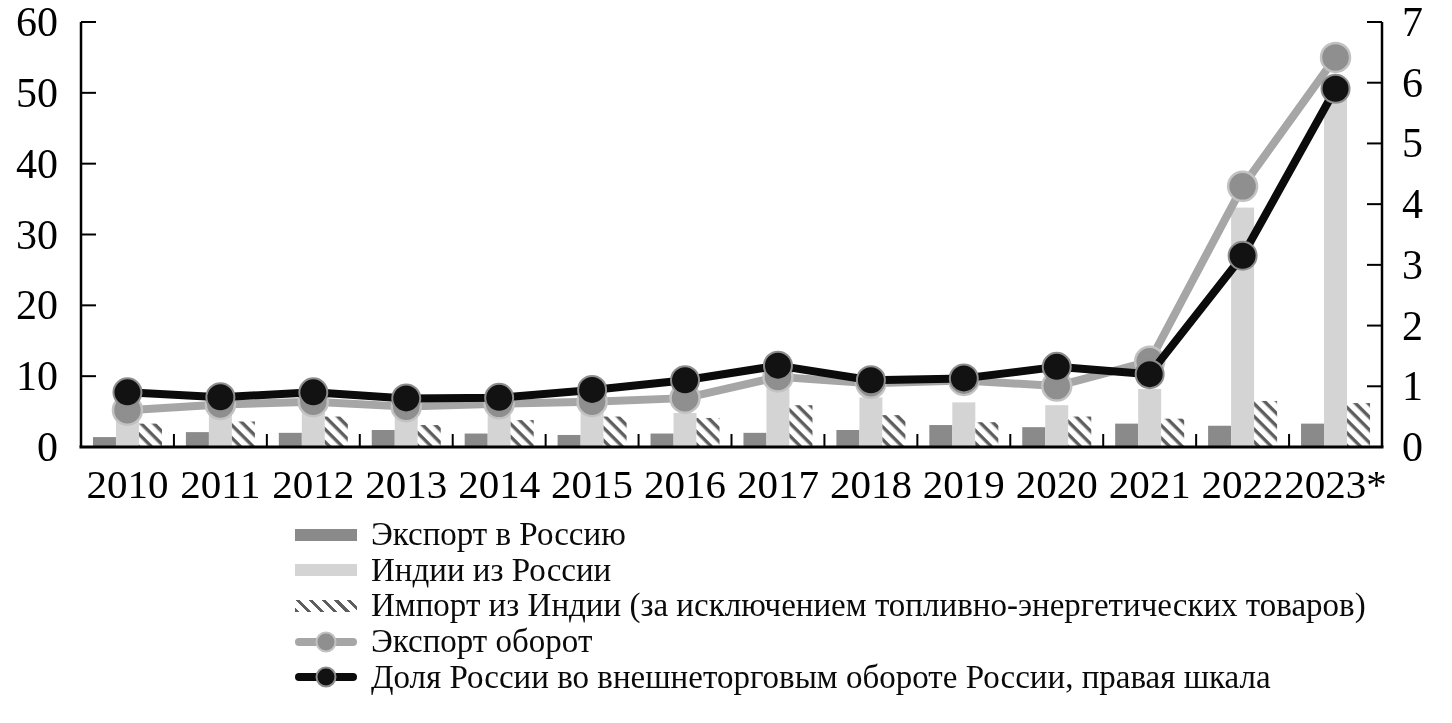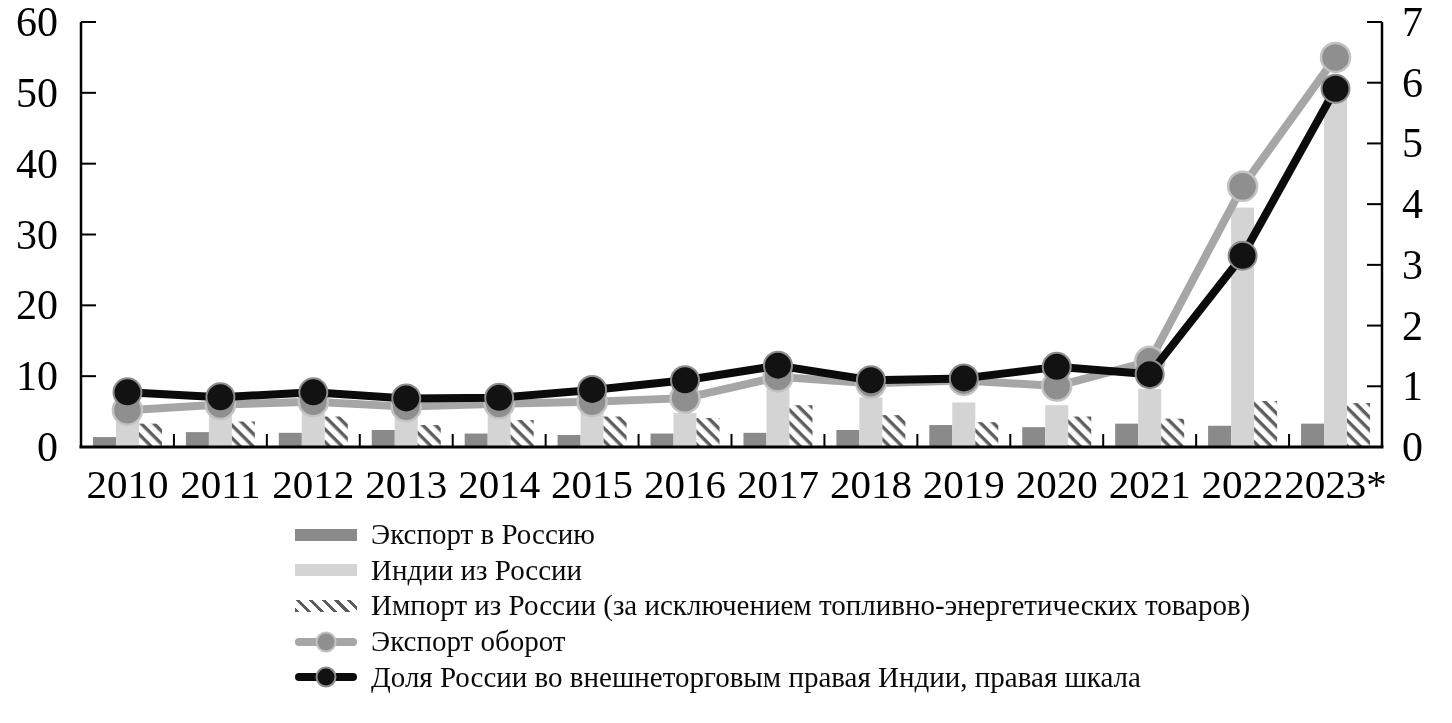--- a/index.html
+++ b/index.html
@@ -36,21 +36,21 @@
   .sw-line{height:8px;width:62px;border-radius:4px;}
   .dot{
     position:absolute;
     left:50%;top:50%;
     transform:translate(-50%,-50%);
     width:21px;height:21px;
     border-radius:50%;
     box-sizing:border-box;
   }
   .llabel{
-    font-size:29px;
+    font-size:33px;
     color:#0a0a0a;
     line-height:1;
   }
 </style>
 </head>
 <body>
 
 <div class="stage">
 
   <svg id="plot" width="1452" height="510" viewBox="0 0 1452 510">
@@ -202,31 +202,31 @@
     <div class="lrow">
       <span class="sw">
           <span class="sw-bar" id="sw1" style="background: rgb(212, 212, 212);"></span>
         </span>
       <span class="llabel">Индии из России</span>
     </div>
     <div class="lrow">
       <span class="sw">
           <span class="sw-bar" id="sw2" style="background: repeating-linear-gradient(45deg, rgb(94, 94, 94) 0px, rgb(94, 94, 94) 3px, rgb(255, 255, 255) 3px, rgb(255, 255, 255) 9px);"></span>
         </span>
-      <span class="llabel">Импорт из России (за исключением топливно-энергетических товаров)</span>
+      <span class="llabel">Импорт из Индии (за исключением топливно-энергетических товаров)</span>
     </div>
     <div class="lrow">
       <span class="sw">
           <span class="sw-line" id="sw3" style="background: rgb(166, 166, 166);"></span>
           <span class="dot" id="dot3" style="background: rgb(143, 143, 143); border: 2px solid rgb(194, 194, 194);"></span>
         </span>
       <span class="llabel">Экспорт оборот</span>
     </div>
     <div class="lrow">
       <span class="sw">
           <span class="sw-line" id="sw4" style="background: rgb(11, 11, 11);"></span>
           <span class="dot" id="dot4" style="background: rgb(18, 18, 18); border: 2px solid rgb(141, 141, 141);"></span>
         </span>
-      <span class="llabel">Доля России во внешнеторговым правая Индии, правая шкала</span>
+      <span class="llabel">Доля России во внешнеторговым обороте России, правая шкала</span>
     </div>
   </div>
 
 </div>
 
 </body></html>

